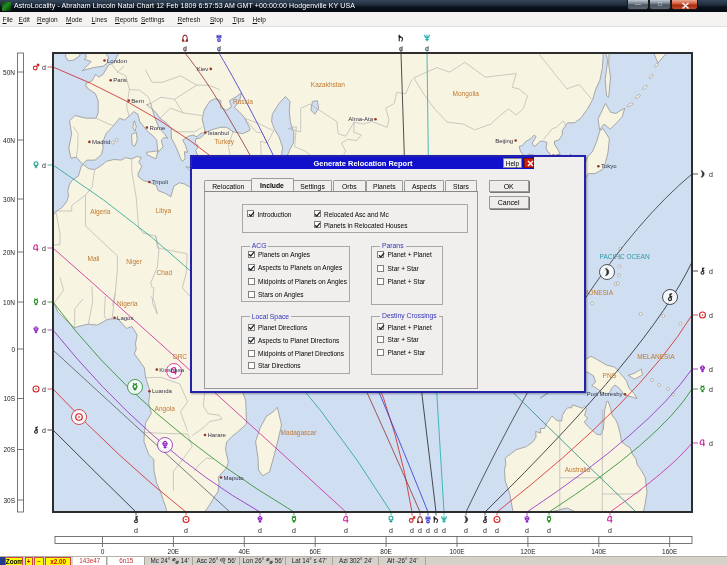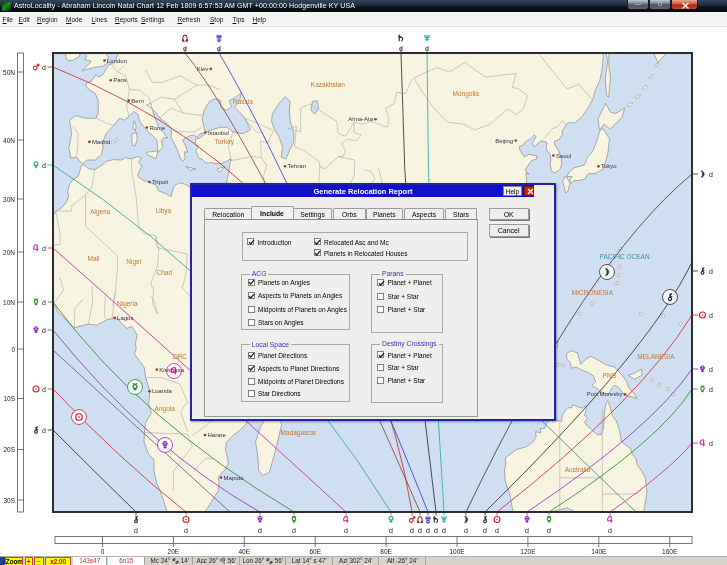--- a/index.html
+++ b/index.html
@@ -12,21 +12,21 @@
 .wbtn { position:absolute; top:0; height:10px; border:1px solid #1a1a1a; border-top:none;
   border-radius:0 0 3px 3px; }
 #wmin { left:627px; width:22px; background:linear-gradient(#c3c9d1 0%,#76808c 40%,#4c5660 55%,#5d6772 100%); }
 #wmax { left:649px; width:22px; background:linear-gradient(#c3c9d1 0%,#76808c 40%,#4c5660 55%,#5d6772 100%); }
 #wcls { left:671px; width:27px; background:linear-gradient(#eba893 0%,#d2603e 40%,#a52b0f 58%,#c24c2e 100%); }
 .wg { position:absolute; color:#f2f2f2; font-size:6px; width:100%; text-align:center; top:1px; }
 #menubar { position:absolute; left:0; top:12px; width:727px; height:15px; background:#f4f3f1;
   border-bottom:1px solid #e2e0dc; font-size:6.5px; color:#111; }
 .mi { position:absolute; top:3.5px; }
 #mapwrap { position:absolute; left:0; top:0; width:727px; height:565px; }
-#dlg { position:absolute; left:190px; top:183px; width:366px; height:238px;
+#dlg { position:absolute; left:190px; top:155px; width:396px; height:238px;
   background:#f0efed; border:2px solid #2222aa; box-shadow:1px 1px 2px rgba(0,0,0,0.35); font-size:7px; }
 #dtitle { position:absolute; left:0; top:0; width:342px; height:11.5px; background:#1111cc; }
 #dtxt { position:absolute; width:100%; text-align:center; top:1.5px; color:#fff; font-weight:bold; font-size:7.5px; }
 #dhelp { position:absolute; left:311px; top:1px; width:19px; height:9.5px; background:#efefef;
   border:1px solid #888; color:#000; text-align:center; font-size:6.5px; line-height:9px; }
 #dx { position:absolute; left:332px; top:1px; width:10px; height:9.5px; background:#cc2211;
   color:#fff; text-align:center; font-size:6px; line-height:9.5px; border:1px solid #881100; }
 #dpanel { position:absolute; left:12px; top:33.5px; width:274px; height:198px;
   background:#f0efed; border:1px solid #9a9a9a; border-top:1px solid #888; }
 .tab { position:absolute; background:#f0efed; border:1px solid #9a9a9a; border-bottom:none;

